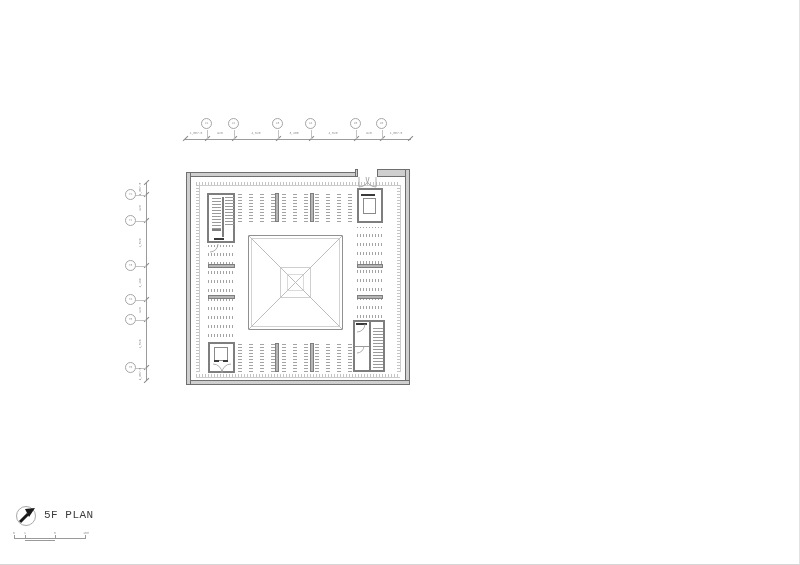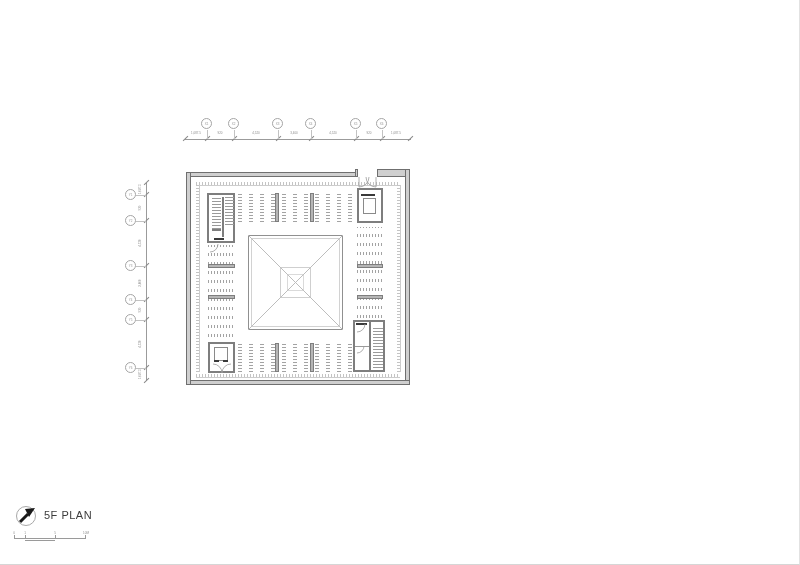--- a/index.html
+++ b/index.html
@@ -1,17 +1,17 @@
 <!DOCTYPE html>
 <html><head>
 <meta charset="utf-8">
 <style>
   html,body{margin:0;padding:0;background:#fff;}
   .sheet{position:relative;width:800px;height:565px;background:#ffffff;overflow:hidden;
-         font-family:Liberation Sans, sans-serif;border-right:1px solid #e2e2e2;border-bottom:1px solid #d6d6d6;box-sizing:border-box;}
+         font-family:Liberation Mono, monospace;border-right:1px solid #e2e2e2;border-bottom:1px solid #d6d6d6;box-sizing:border-box;}
   .abs{position:absolute;}
   
   .dimline{position:absolute;background:#9b9b9b;}
   .tick{position:absolute;width:7px;height:1px;background:#8a8a8a;transform:rotate(-45deg);}
   .stub-v{position:absolute;width:1px;background:#c2c2c2;}
   .stub-h{position:absolute;height:1px;background:#c2c2c2;}
   .bubble{position:absolute;width:9px;height:9px;border:1px solid #a5a5a5;border-radius:50%;background:#fff;
           display:flex;align-items:center;justify-content:center;box-sizing:content-box;}
   .bubble span{font-size:6px;color:#999;transform:scale(0.5);white-space:nowrap;}
   .dimt{position:absolute;font-size:6px;color:#8d8d8d;transform:translate(-50%,0) scale(0.5);transform-origin:center top;white-space:nowrap;}

